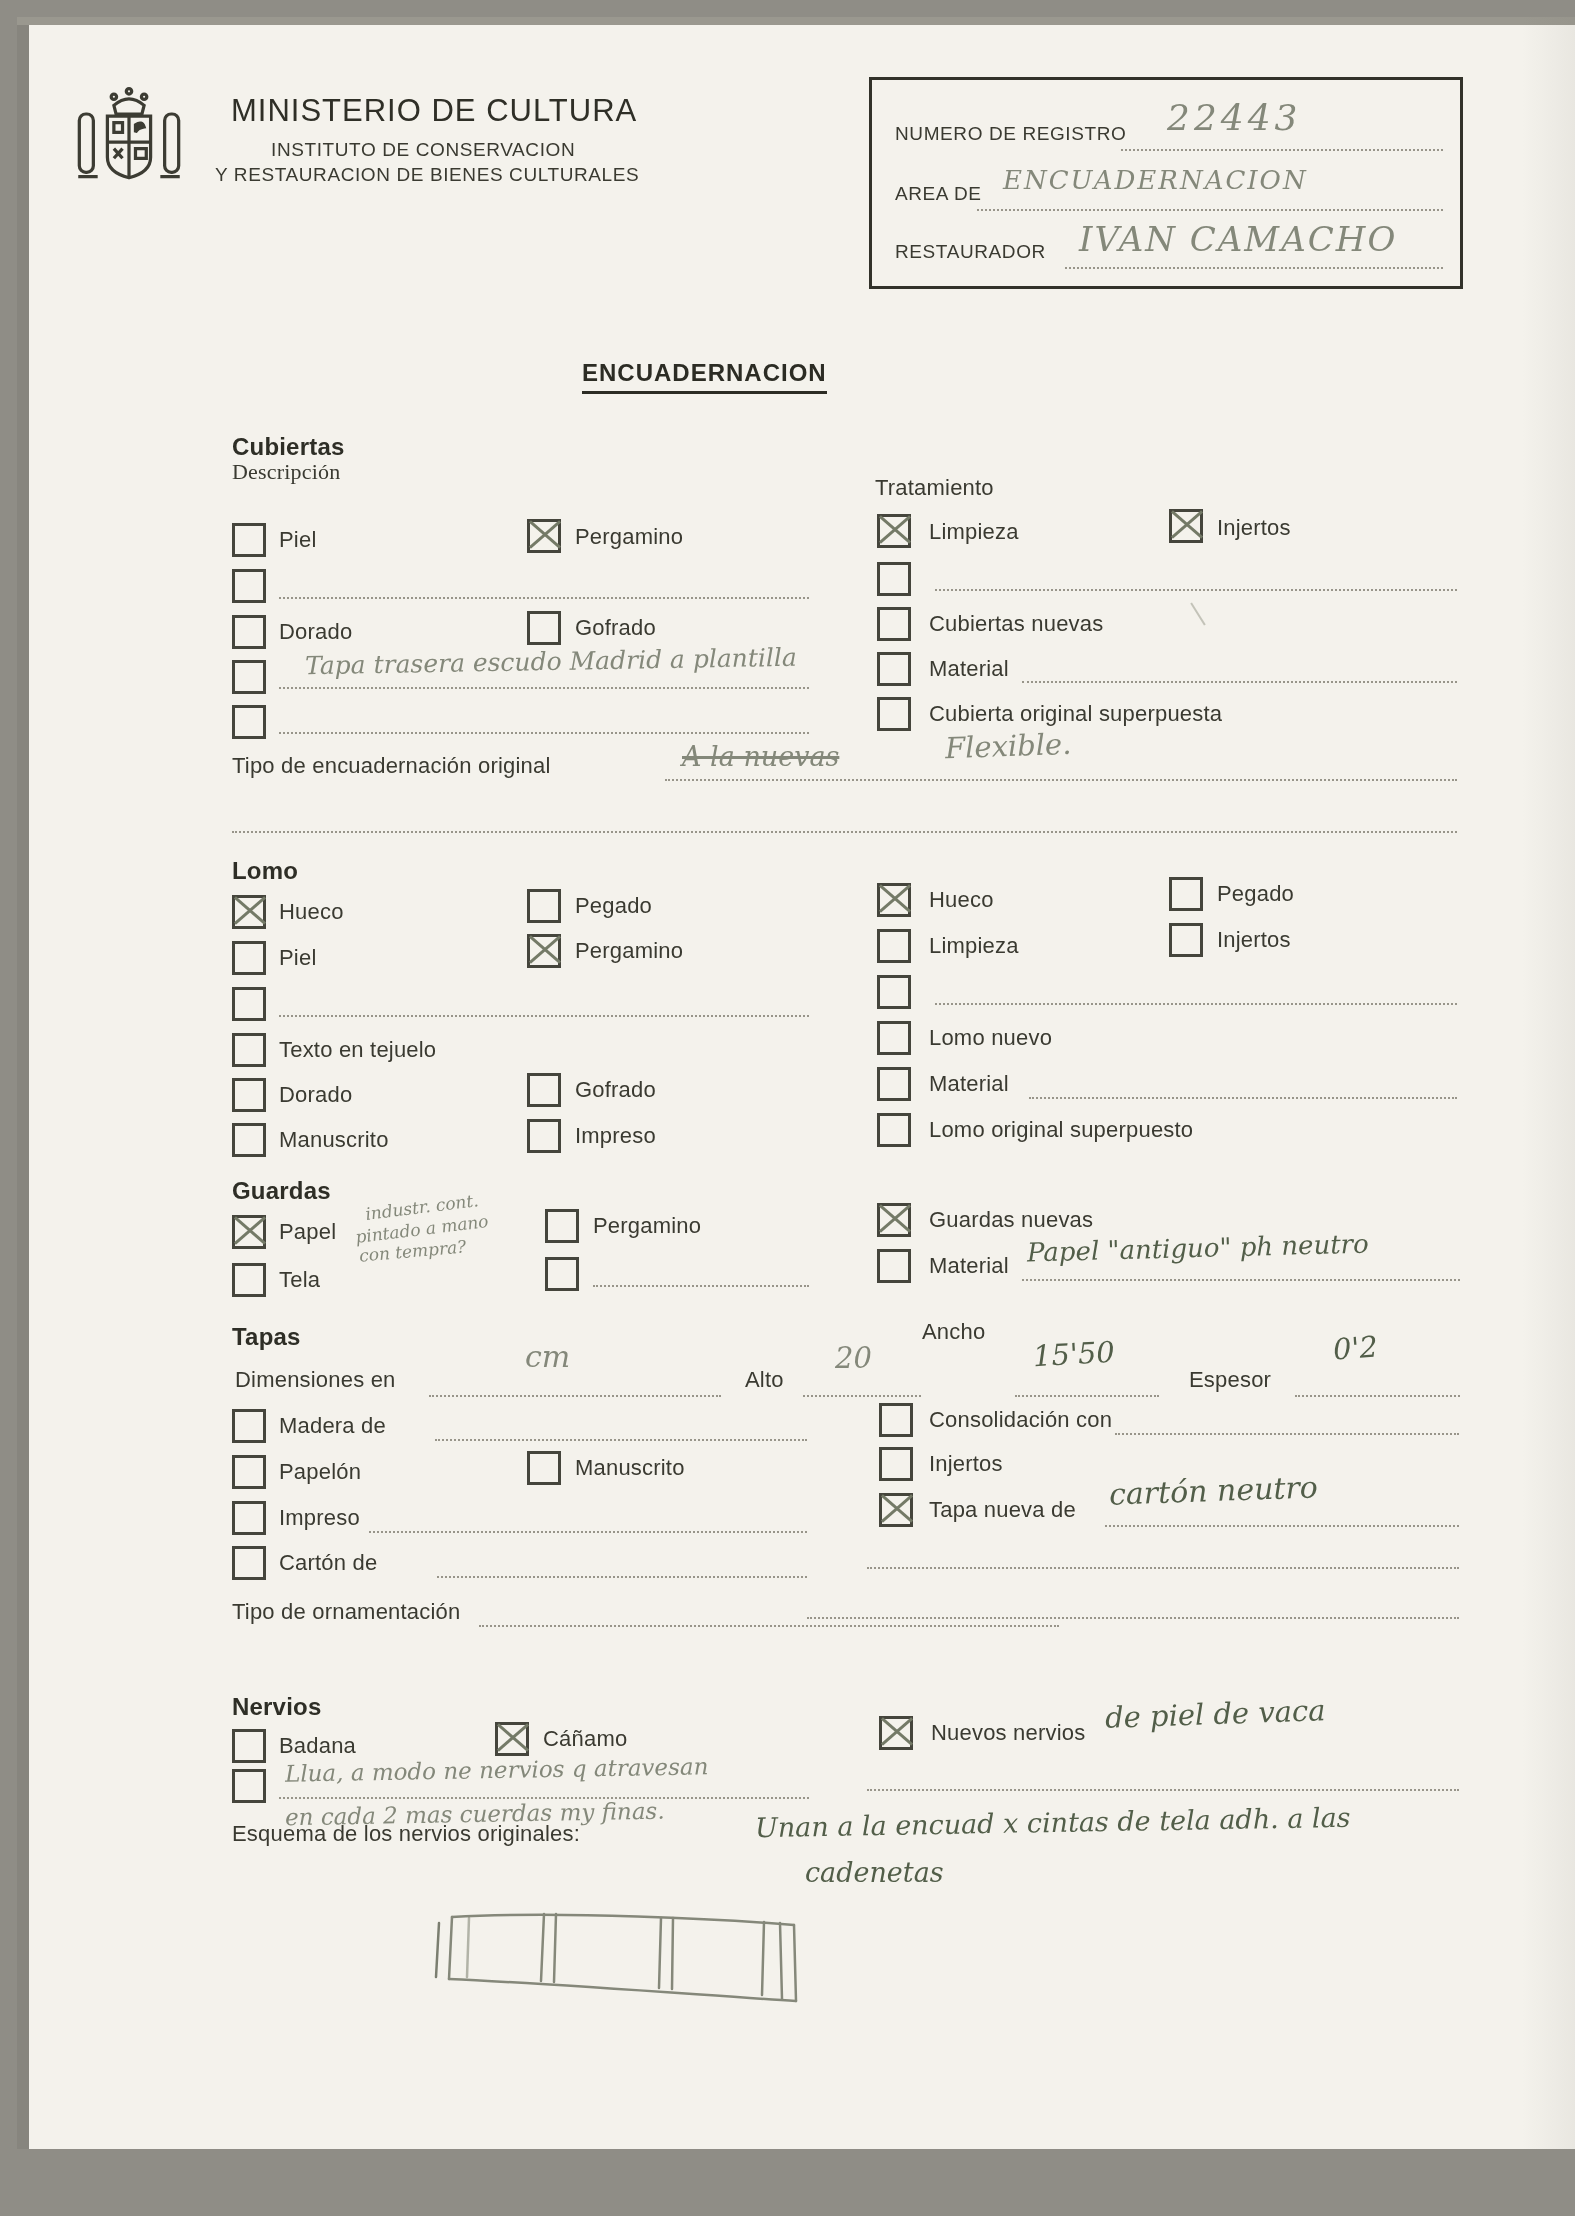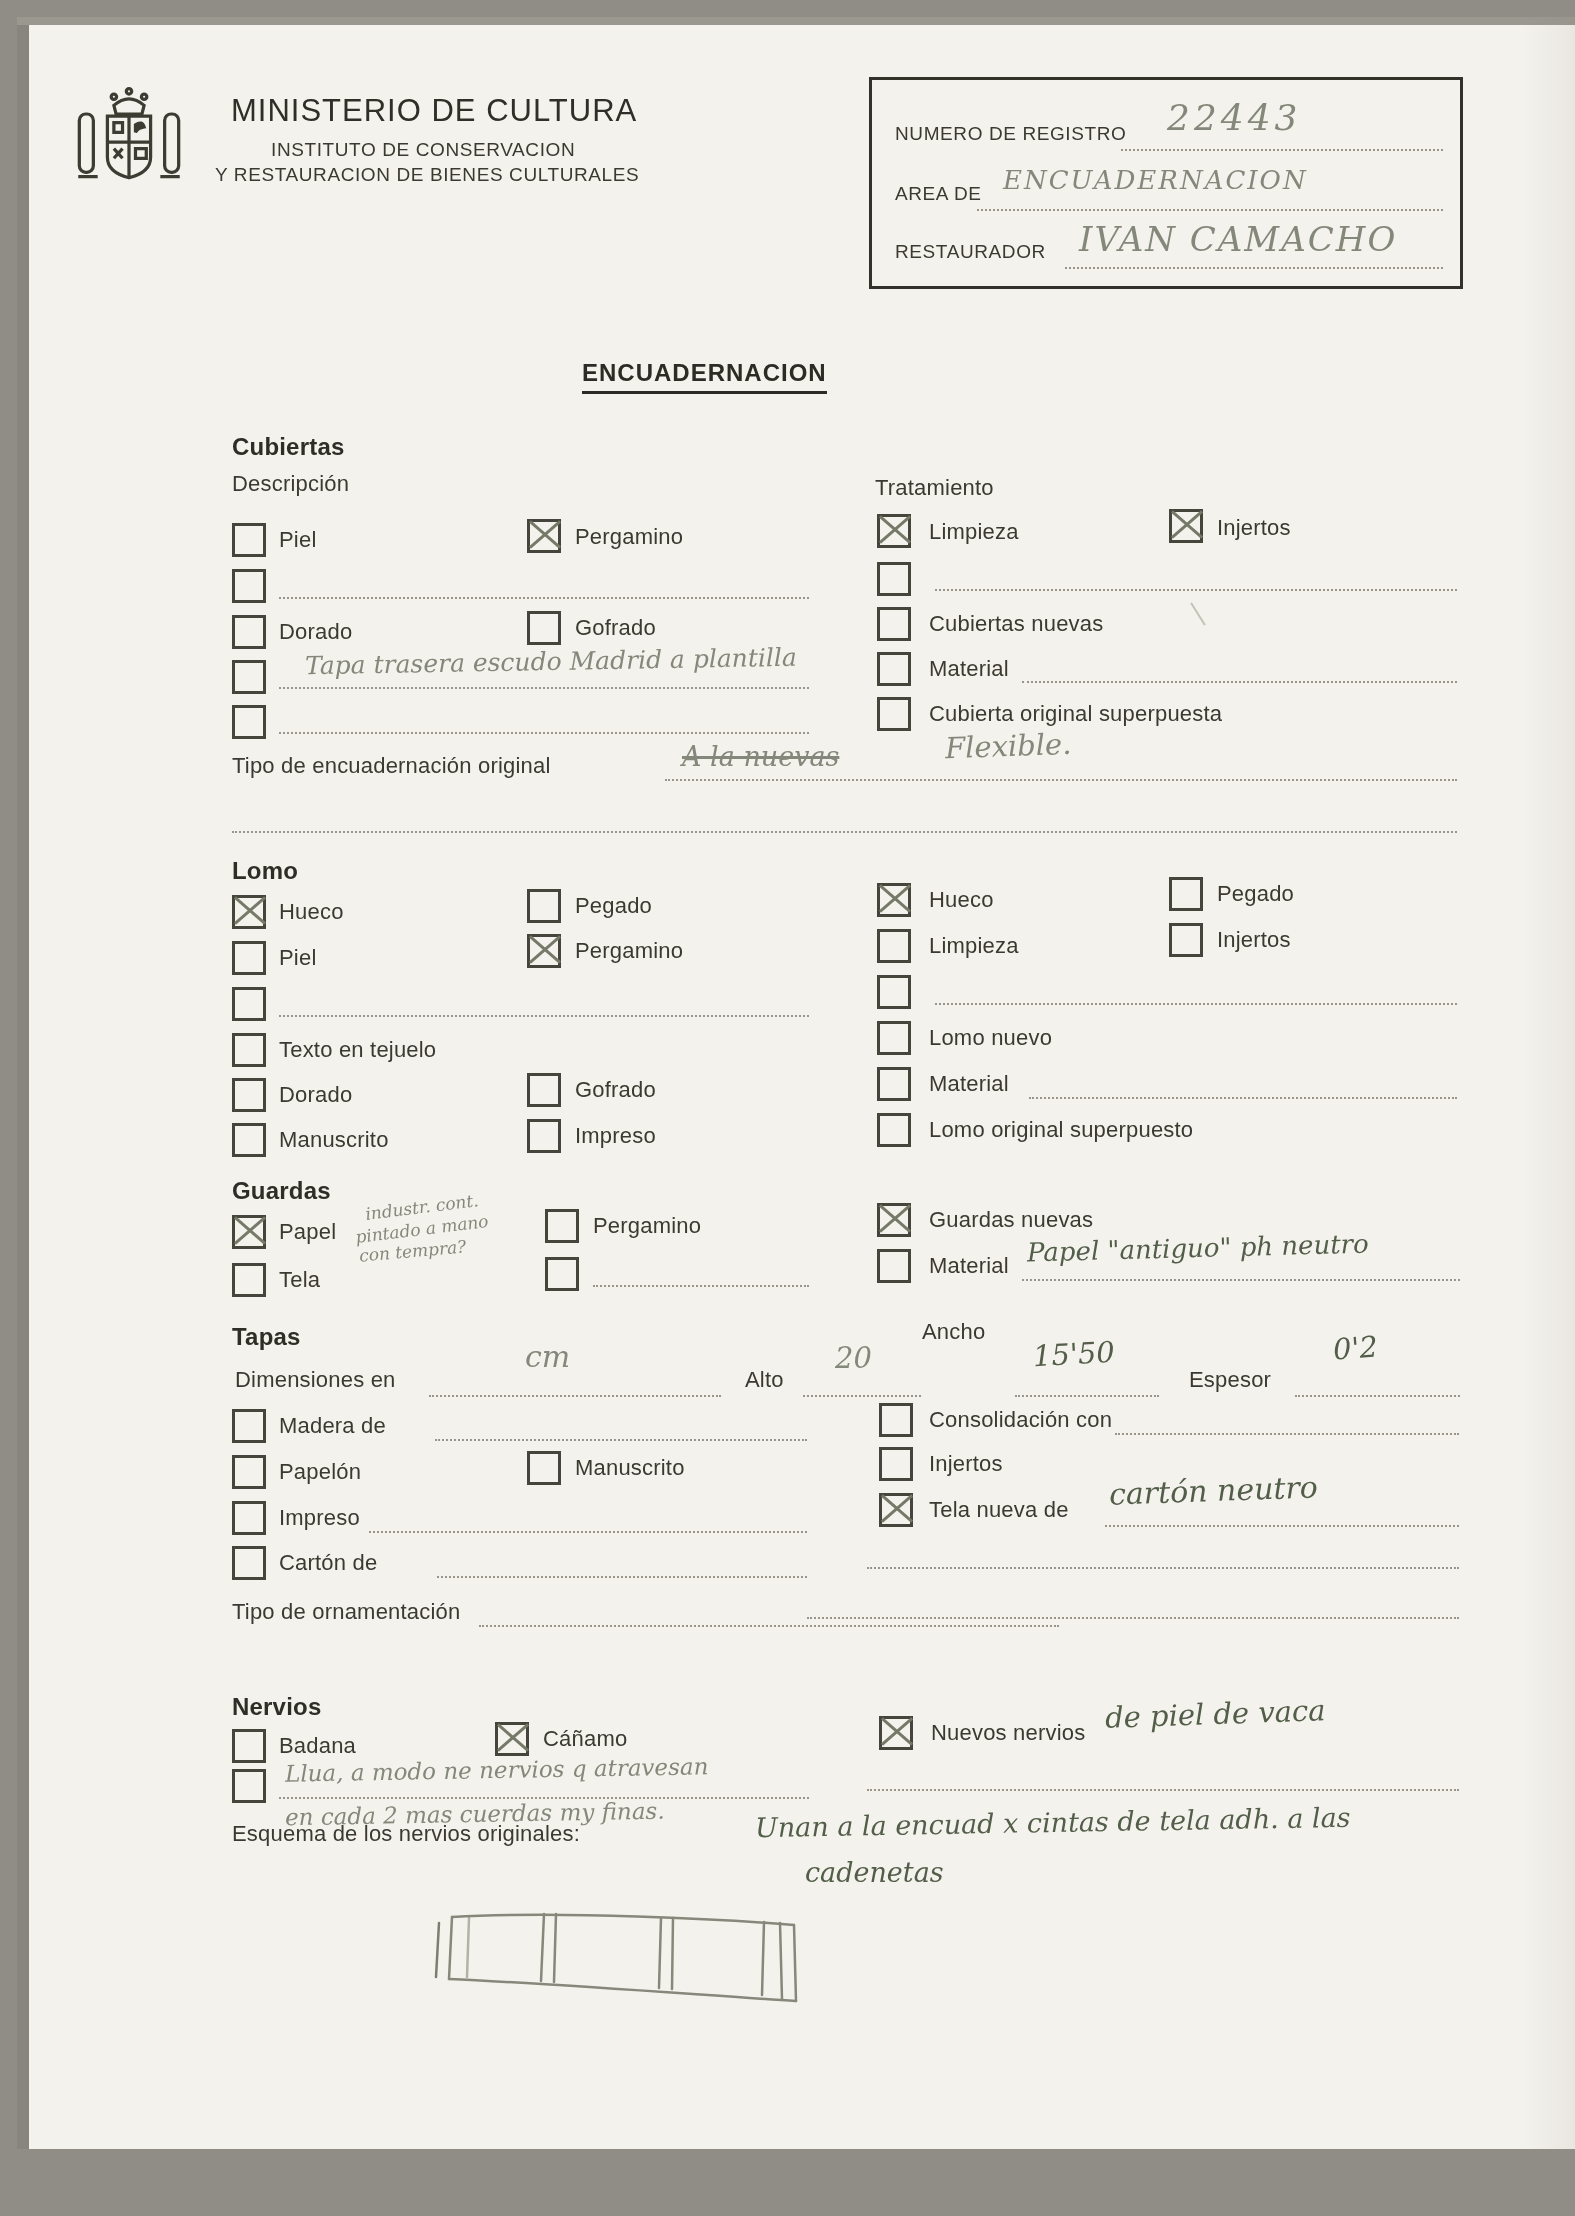--- a/index.html
+++ b/index.html
@@ -68,21 +68,21 @@
   <div class="t small" style="left:878px;top:166px;">AREA DE</div>
   <div class="dots" style="left:960px;top:192px;width:466px;"></div>
   <div class="hw pencil" style="left:986px;top:148px;font-size:26px;letter-spacing:2px;">ENCUADERNACION</div>
   <div class="t small" style="left:878px;top:224px;">RESTAURADOR</div>
   <div class="dots" style="left:1048px;top:250px;width:378px;"></div>
   <div class="hw pencil" style="left:1062px;top:202px;font-size:34px;letter-spacing:2px;">IVAN CAMACHO</div>
 
   <div class="title" style="left:565px;top:342px;">ENCUADERNACION</div>
 
   <div class="t h" style="left:215px;top:416px;">Cubiertas</div>
-  <div class="t" style="left:215px;top:454px;">Descripción</div>
+  <div class="t" style="left:215px;top:442px;font-family:Liberation Serif, serif;">Descripción</div>
   <div class="t" style="left:858px;top:458px;">Tratamiento</div>
 
   <span class="cb" style="left:215px;top:506px;"></span>
   <div class="t" style="left:262px;top:510px;">Piel</div>
   <span class="cb checked" style="left:510px;top:502px;"></span>
   <div class="t" style="left:558px;top:507px;">Pergamino</div>
   <span class="cb checked" style="left:860px;top:497px;"></span>
   <div class="t" style="left:912px;top:502px;">Limpieza</div>
   <span class="cb checked" style="left:1152px;top:492px;"></span>
   <div class="t" style="left:1200px;top:498px;">Injertos</div>
@@ -210,21 +210,21 @@
   <div class="t" style="left:262px;top:1442px;">Papelón</div>
   <span class="cb" style="left:510px;top:1434px;"></span>
   <div class="t" style="left:558px;top:1438px;">Manuscrito</div>
   <span class="cb" style="left:862px;top:1430px;"></span>
   <div class="t" style="left:912px;top:1434px;">Injertos</div>
 
   <span class="cb" style="left:215px;top:1484px;"></span>
   <div class="t" style="left:262px;top:1488px;">Impreso</div>
   <div class="dots" style="left:352px;top:1514px;width:438px;"></div>
   <span class="cb checked" style="left:862px;top:1476px;"></span>
-  <div class="t" style="left:912px;top:1480px;">Tela nueva de</div>
+  <div class="t" style="left:912px;top:1480px;">Tapa nueva de</div>
   <div class="hw ink" style="left:1092px;top:1456px;font-size:30px;transform:rotate(-2deg);">cartón neutro</div>
   <div class="dots" style="left:1088px;top:1508px;width:354px;"></div>
 
   <span class="cb" style="left:215px;top:1529px;"></span>
   <div class="t" style="left:262px;top:1533px;">Cartón de</div>
   <div class="dots" style="left:420px;top:1559px;width:370px;"></div>
   <div class="dots" style="left:850px;top:1550px;width:592px;"></div>
 
   <div class="t" style="left:215px;top:1582px;">Tipo de ornamentación</div>
   <div class="dots" style="left:462px;top:1608px;width:580px;"></div>

